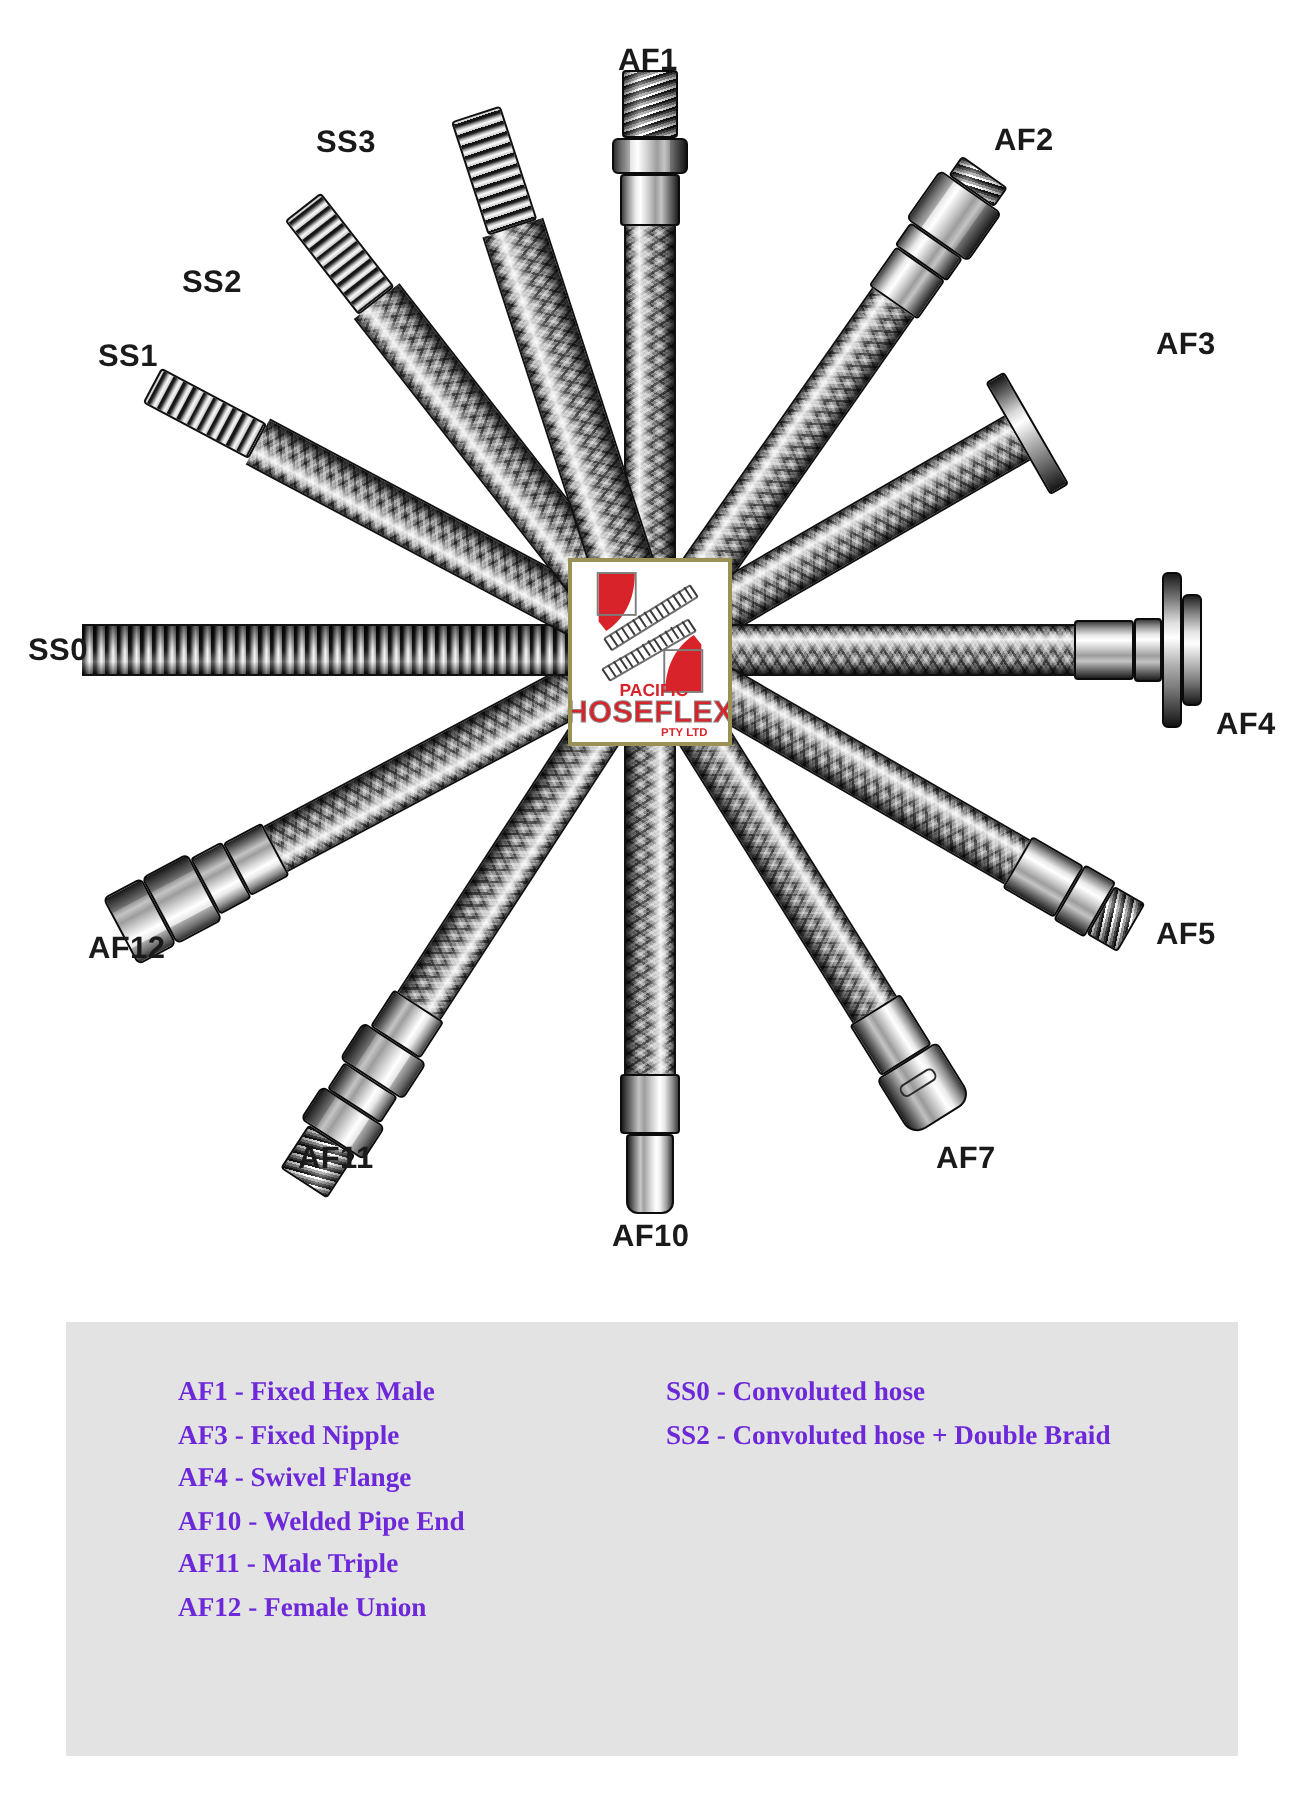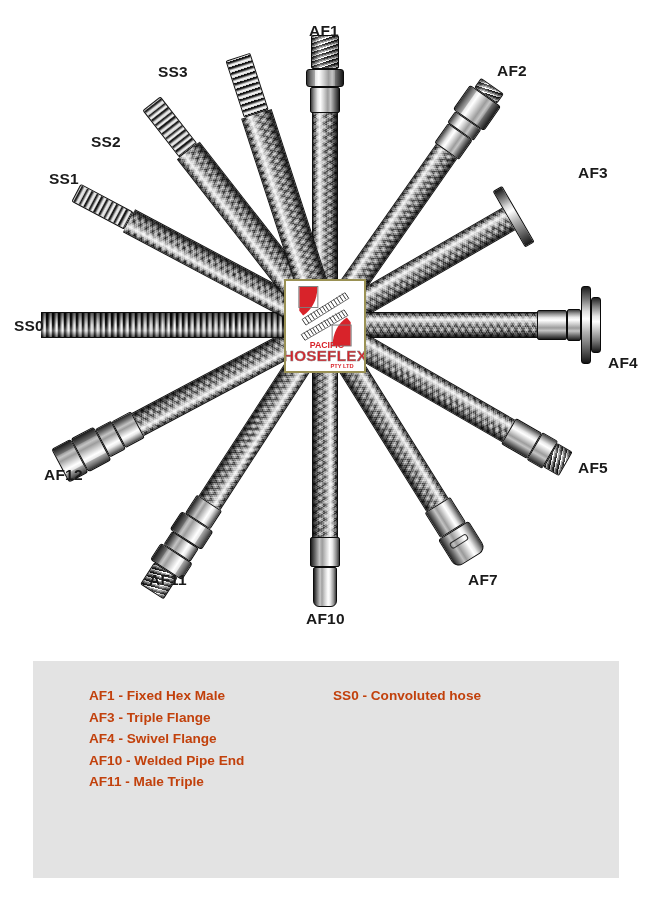--- a/index.html
+++ b/index.html
@@ -226,24 +226,25 @@
     position: absolute;
     left: 33px; top: 661px;
     width: 586px; height: 217px;
     background: #e3e3e3;
   }
   .leg-col { position: absolute; top: 24px; }
   #leg-col-af { left: 56px; }
   #leg-col-ss { left: 300px; }
   .leg-item {
     font-size: 13.6px;
-    color: #c2410c;
+    color: #6d28d9;
     line-height: 21.5px;
     white-space: nowrap;
     font-weight: 600;
+    font-family: Liberation Serif, serif;
   }
 </style>
 </head>
 <body>
 
 <div id="page">
 
   <div id="diagram">
 
     <div id="spokes-host">
@@ -366,23 +367,25 @@
         <text x="43" y="70" font-family="Liberation Sans, sans-serif" font-size="9.2" font-weight="bold" fill="#d8232a" text-anchor="middle">PACIFIC</text>
         <text x="41" y="84" font-family="Liberation Sans, sans-serif" font-size="16" font-weight="bold" fill="#d8232a" text-anchor="middle" letter-spacing="0.3" stroke="#8a8a8a" stroke-width="0.5">HOSEFLEX</text>
         <text x="59" y="91" font-family="Liberation Sans, sans-serif" font-size="6" font-weight="bold" fill="#d8232a" text-anchor="middle">PTY LTD</text>
       </svg>
     </div>
   </div>
 
   <div id="legend">
     <div class="leg-col" id="leg-col-af">
         <div class="leg-item">AF1 - Fixed Hex Male</div>
-        <div class="leg-item">AF3 - Triple Flange</div>
+        <div class="leg-item">AF3 - Fixed Nipple</div>
         <div class="leg-item">AF4 - Swivel Flange</div>
         <div class="leg-item">AF10 - Welded Pipe End</div>
         <div class="leg-item">AF11 - Male Triple</div>
+        <div class="leg-item">AF12 - Female Union</div>
       </div>
     <div class="leg-col" id="leg-col-ss">
         <div class="leg-item">SS0 - Convoluted hose</div>
+        <div class="leg-item">SS2 - Convoluted hose + Double Braid</div>
       </div>
   </div>
 
 </div>
 
 </body></html>

